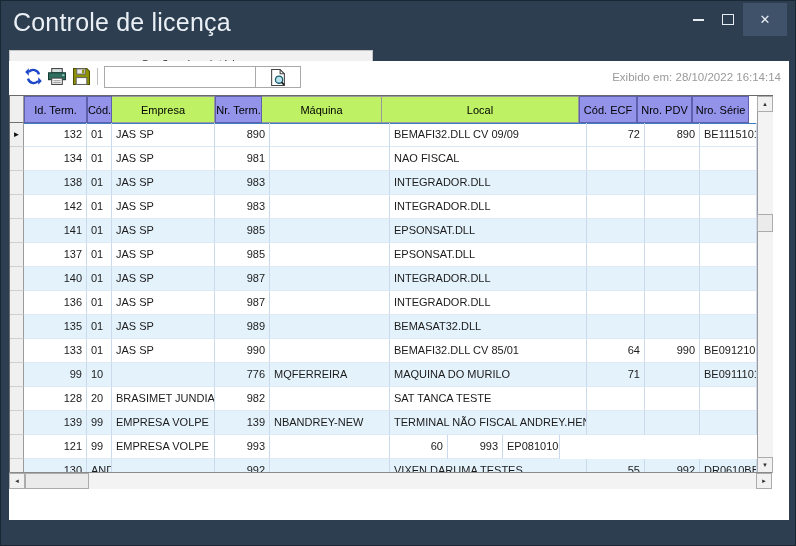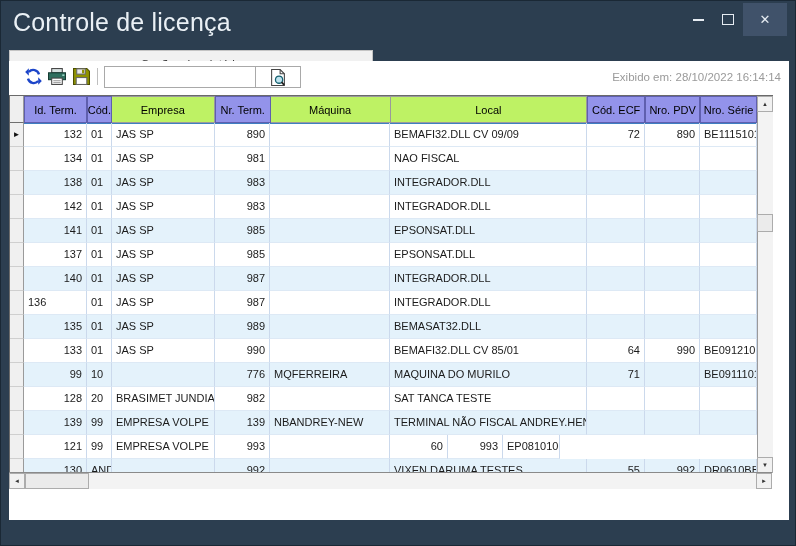--- a/index.html
+++ b/index.html
@@ -152,21 +152,21 @@
     </div>
 
     <div class="grid">
       <div class="grid-main">
         <div class="header-row">
           <div class="corner"></div>
 
         <div class="hcell hc-purple" style="width: 63px;">Id. Term.</div>
             <div class="hcell hc-purple" style="width: 25px;">Cód.</div>
             <div class="hcell hc-gray" style="width: 103px;">Empresa</div>
-            <div class="hcell hc-purple" style="width: 56px; text-align: right;">Nr. Term.</div>
+            <div class="hcell hc-purple" style="width: 47px; text-align: right;">Nr. Term.</div>
             <div class="hcell hc-gray" style="width: 120px;">Máquina</div>
             <div class="hcell hc-gray" style="width: 197px;">Local</div>
             <div class="hcell hc-purple" style="width: 58px;">Cód. ECF</div>
             <div class="hcell hc-purple" style="width: 55px;">Nro. PDV</div>
             <div class="hcell hc-purple" style="width: 57px;">Nro. Série</div>
           </div>
         <div class="gbody">
 
         <div class="grow selected">
               <div class="indicator">►</div>
@@ -247,21 +247,21 @@
               <div class="gcell" style="width: 103px; text-align: left;">JAS SP</div>
               <div class="gcell" style="width: 55px; text-align: right;">987</div>
               <div class="gcell" style="width: 120px; text-align: left;"></div>
               <div class="gcell" style="width: 197px; text-align: left;">INTEGRADOR.DLL</div>
               <div class="gcell" style="width: 58px; text-align: right;"></div>
               <div class="gcell" style="width: 55px; text-align: right;"></div>
               <div class="gcell" style="width: 57px; text-align: left;"></div>
             </div>
             <div class="grow">
               <div class="indicator"></div>
-              <div class="gcell" style="width: 63px; ">136</div>
+              <div class="gcell" style="width: 63px; text-align: right;">136</div>
               <div class="gcell" style="width: 25px; text-align: left;">01</div>
               <div class="gcell" style="width: 103px; text-align: left;">JAS SP</div>
               <div class="gcell" style="width: 55px; text-align: right;">987</div>
               <div class="gcell" style="width: 120px; text-align: left;"></div>
               <div class="gcell" style="width: 197px; text-align: left;">INTEGRADOR.DLL</div>
               <div class="gcell" style="width: 58px; text-align: right;"></div>
               <div class="gcell" style="width: 55px; text-align: right;"></div>
               <div class="gcell" style="width: 57px; text-align: left;"></div>
             </div>
             <div class="grow stripe">

